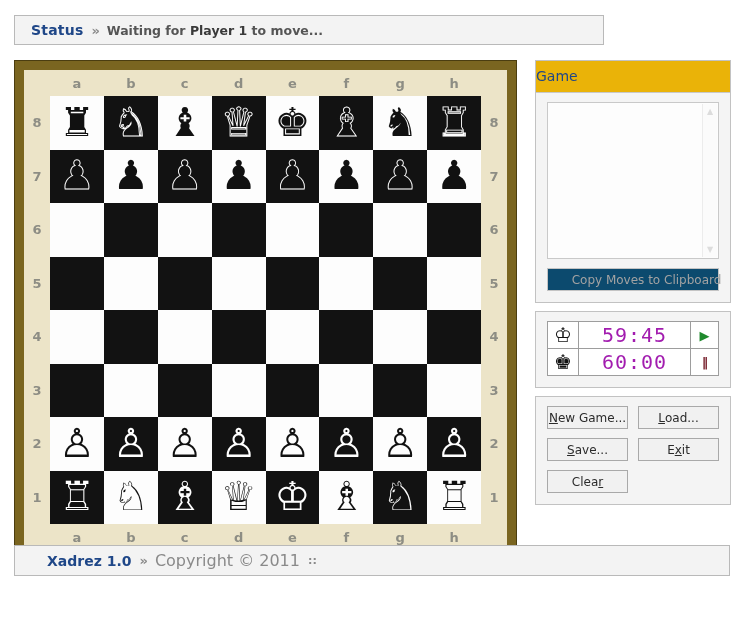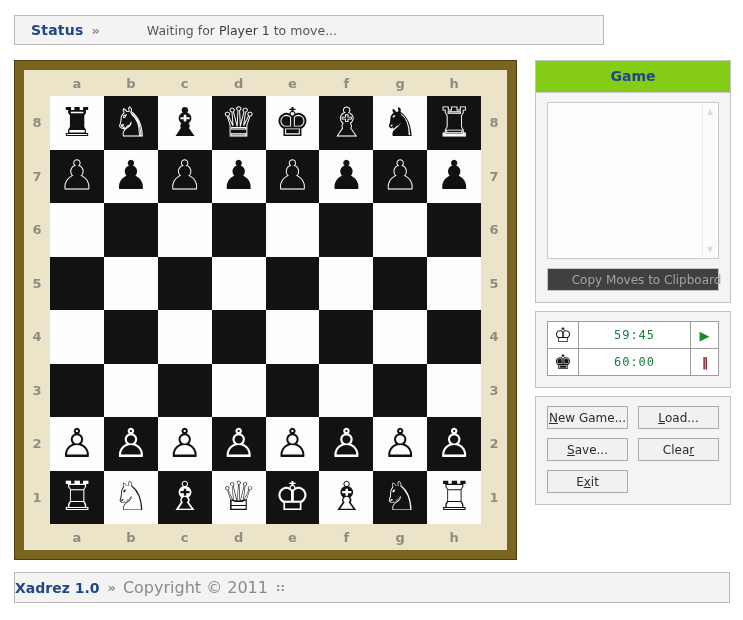--- a/index.html
+++ b/index.html
@@ -34,23 +34,22 @@
     letter-spacing: .2px;
   }
   .status-sep {
     color: #8a8a8a;
     font-weight: bold;
     margin: 0 7px 0 8px;
     font-size: 13px;
   }
   .status-text {
     color: #555555;
-    font-weight: normal;
+    font-weight: bold;
     font-size: 12.5px;
-    margin-left: 40px;
   }
   .status-text .hl { color: #3a3a3a; }
 
   
   .board-outer {
     position: absolute;
     left: 14px; top: 60px;
     width: 503px; height: 500px;
     background: #7a6520;
     border: 1px solid #4b3d10;
@@ -119,26 +118,26 @@
     width: 196px; height: 500px;
     display: flex;
     flex-direction: column;
     gap: 8px;
   }
   .card {
     background: #f4f4f4;
     border: 1px solid #c2c2c2;
   }
   .card-title {
-    text-align: center;
+    text-align: left;
     color: #1f4788;
-    font-weight: bold;
+    font-weight: normal;
     font-size: 14px;
     padding: 7px 0 8px;
-    background: #84cc16;
+    background: #eab308;
     border-bottom: 1px solid #c8c8c8;
   }
   .card-body { padding: 9px 11px 11px; }
   .section-label {
     color: #666666;
     font-weight: bold;
     font-size: 12.5px;
     margin-bottom: 5px;
   }
   .moves-area {
@@ -180,21 +179,21 @@
     font-size: 12px;
     height: 23px;
     cursor: pointer;
     white-space: nowrap;
   }
   .btn u { text-decoration: underline; }
   .btn.wide { width: 100%; margin-top: 9px; }
   .btn.disabled {
     color: #a2a2a2;
     border-color: #c4c4c4;
-    background: #404040;
+    background: #0c4a6e;
     cursor: default;
     padding-left: 27px;
   }
 
   
   .clock-table {
     width: 100%;
     border-collapse: collapse;
     border: 1px solid #9d9d9d;
     background: #ffffff;
@@ -203,44 +202,44 @@
     border: 1px solid #9d9d9d;
     height: 27px;
     text-align: center;
     vertical-align: middle;
   }
   .ck-icon { width: 31px; font-size: 20px; line-height: 1; }
   .ck-icon .wk { color: #111; }
   .ck-icon .bk { color: #111; }
   .ck-time {
     font-family: "DejaVu Sans Mono", "Liberation Mono", monospace;
-    font-size: 12px;
-    color: #15803d;
+    font-size: 20px;
+    color: #a21caf;
     letter-spacing: 1px;
   }
   .ck-ctl { width: 28px; font-size: 13px; }
   .ck-ctl .play { color: #1f8a2d; }
   .ck-ctl .pause { color: #7a2430; font-weight: bold; letter-spacing: -1px; }
 
   
   .btn-grid {
     display: grid;
     grid-template-columns: 1fr 1fr;
     gap: 9px 10px;
   }
 
   
   .footer {
     position: absolute;
-    left: 14px; top: 572px;
+    left: 14px; top: 545px;
     width: 716px; height: 31px;
     background: #f3f3f3;
     border: 1px solid #b9b9b9;
     display: flex; align-items: center;
-    padding-left: 0;
+    padding-left: 32px;
   }
   .footer-brand {
     color: #1f4788;
     font-weight: bold;
     font-size: 14px;
   }
   .footer-sep {
     color: #8a8a8a; font-weight: bold;
     margin: 0 7px 0 8px; font-size: 13px;
   }
@@ -473,22 +472,22 @@
           </table>
       </div>
     </div>
 
     <div class="card">
       <div class="card-body">
         <div class="btn-grid" id="action-buttons">
             <div class="btn"><u>N</u>ew Game...</div>
             <div class="btn"><u>L</u>oad...</div>
             <div class="btn"><u>S</u>ave...</div>
+            <div class="btn">E<u>x</u>it</div>
             <div class="btn">Clea<u>r</u></div>
-            <div class="btn">E<u>x</u>it</div>
           </div>
       </div>
     </div>
 
   </div>
 
   <div class="footer">
     <span class="footer-brand">Xadrez 1.0</span>
     <span class="footer-sep">»</span>
     <span class="footer-copy">Copyright © 2011</span>

